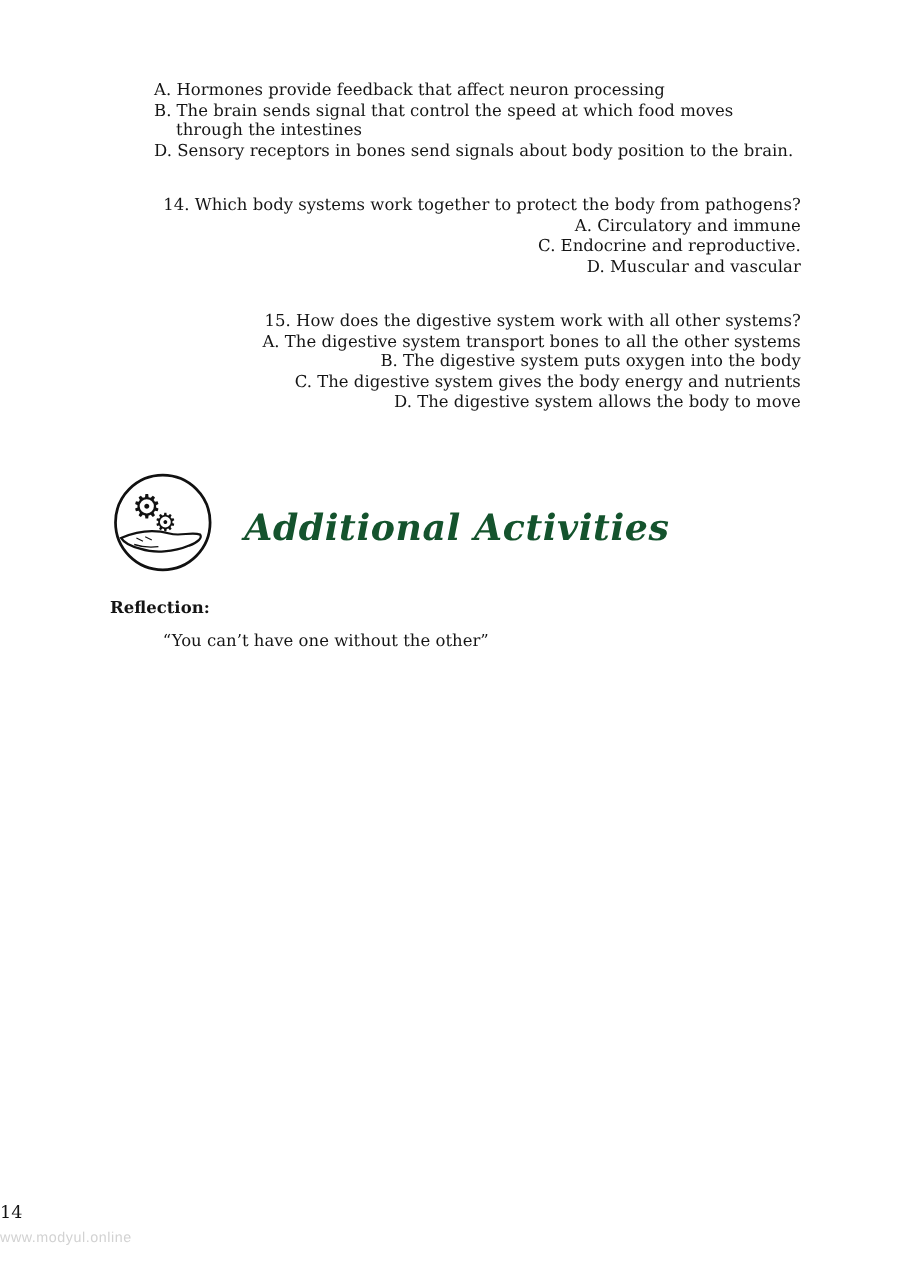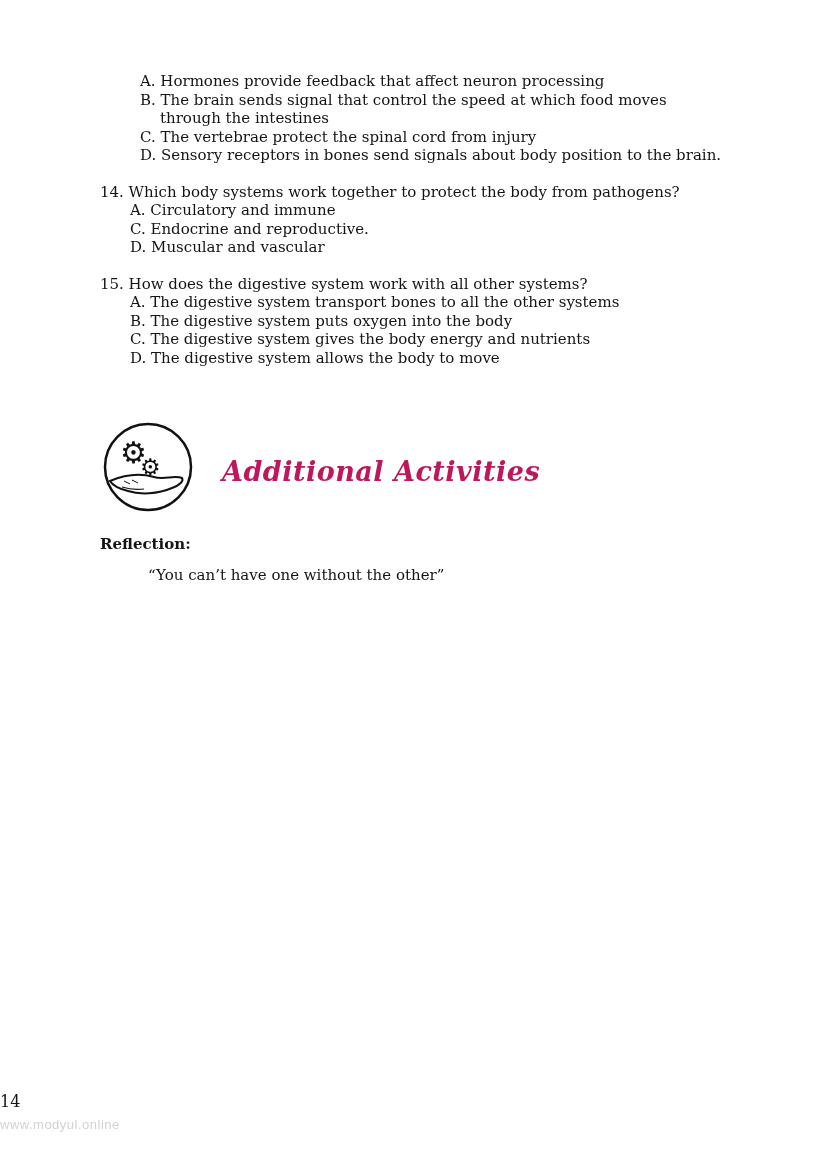--- a/index.html
+++ b/index.html
@@ -25,43 +25,44 @@
     width: 628px;
   }
   .options-carryover .option {
     padding-left: 40px;
   }
   .options-carryover .option.hang {
     padding-left: 60px;
     text-indent: -20px;
   }
   .question-block {
-    margin-top: 18px;
+    margin-top: 31px;
+    text-align: right;
   }
   .question-block .option {
     padding-left: 30px;
   }
   .section-head {
     margin-top: 54px;
     display: flex;
     align-items: center;
   }
   .section-icon {
     width: 92px;
     height: 92px;
     flex: 0 0 auto;
     margin-left: 2px;
   }
   .section-title {
     margin-left: 28px;
-    font-size: 27px;
+    font-size: 33px;
     font-weight: bold;
     font-style: italic;
     letter-spacing: 0.5px;
-    color: #be185d;
+    color: #14532d;
     margin-top: 11px;
   }
   .reflection {
     margin-top: 22px;
   }
   .reflection-label {
     font-weight: bold;
   }
   .reflection-quote {
     margin-top: 12px;
@@ -93,21 +94,20 @@
 </head>
 <body>
 
 <div class="page">
 
   <div class="content">
 
     <div class="options-carryover">
       <div class="option">A. Hormones provide feedback that affect neuron processing</div>
       <div class="option hang">B. The brain sends signal that control the speed at which food moves through the intestines</div>
-      <div class="option">C. The vertebrae protect the spinal cord from injury</div>
       <div class="option">D. Sensory receptors in bones send signals about body position to the brain.</div>
     </div>
 
     <div class="question-block">
       <div class="question-line">14. Which body systems work together to protect the body from pathogens?</div>
       <div class="option">A. Circulatory and immune</div>
       <div class="option">C. Endocrine and reproductive.</div>
       <div class="option">D. Muscular and vascular</div>
     </div>
 

